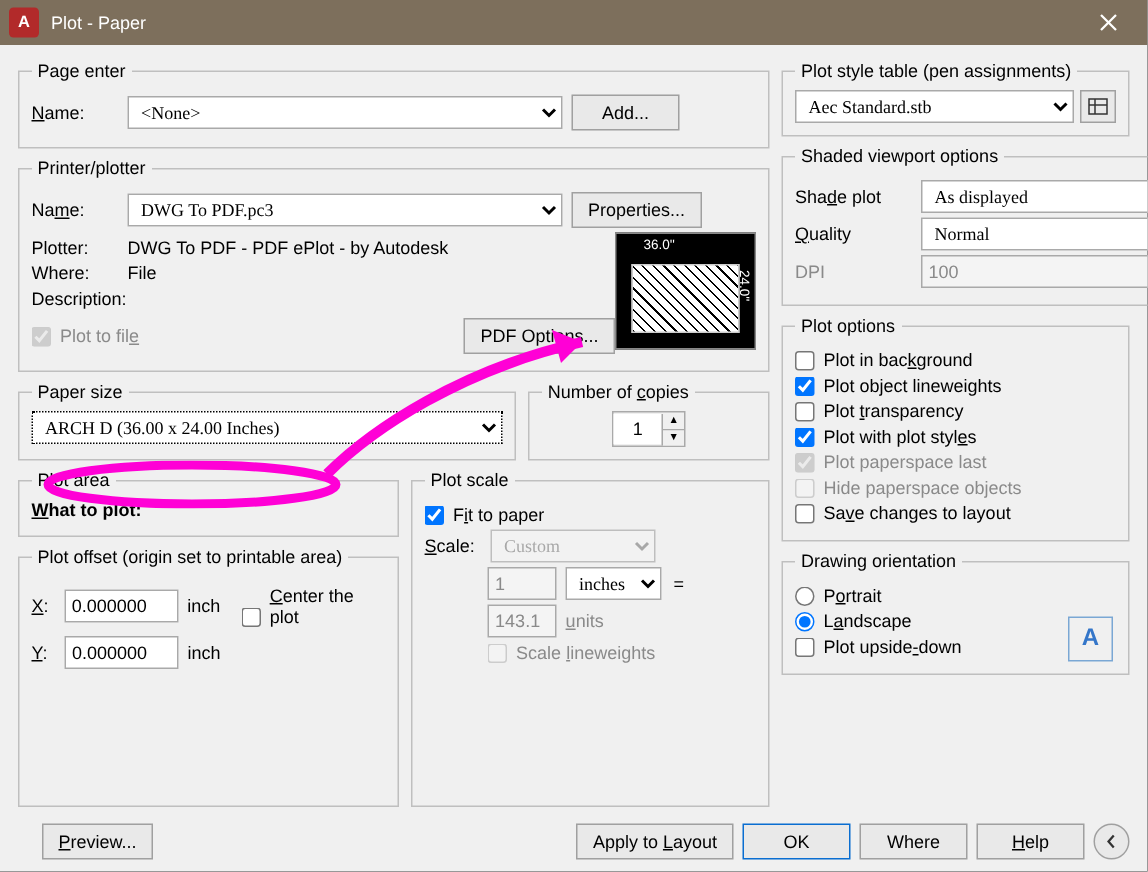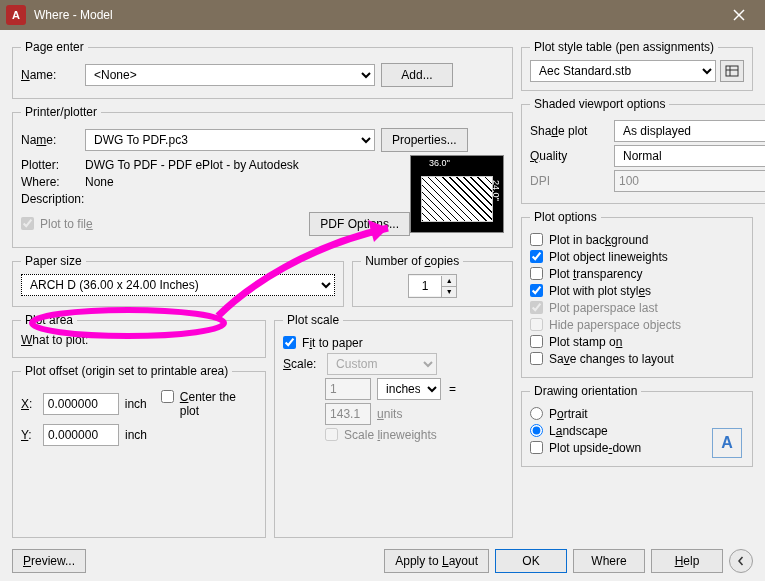--- a/index.html
+++ b/index.html
@@ -12,62 +12,62 @@
   .client{padding:10px 12px 0 12px;display:flex;gap:8px;height:508px;box-sizing:border-box;}
   .col-left{flex:1;display:flex;flex-direction:column;gap:6px;}
   .col-right{width:232px;display:flex;flex-direction:column;gap:6px;}
   fieldset{border:1px solid #bfbfbf;border-radius:0;margin:0;padding:6px 8px 8px 8px;}
   legend{padding:0 4px;font-size:12px;}
   .row{display:flex;align-items:center;gap:6px;margin:3px 0;}
   label.lbl{width:58px;}
   label.lbl-wide{width:78px;}
   .underline{text-decoration:underline;}
   select,input[type=text]{height:22px;box-sizing:border-box;font:inherit;border:1px solid #a9a9a9;background:#fff;padding:0 4px;}
-  select{padding-right:4px;}
+  select{padding-right:4px;font-family:Liberation Serif, serif;}
   button{height:24px;min-width:72px;background:#e9e9e9;border:1px solid #a0a0a0;font:inherit;padding:0 10px;cursor:pointer;}
   .wide-sel{width:290px;}
-  .ck{display:flex;align-items:flex-start;gap:6px;margin:3px 0;}
+  .ck{display:flex;align-items:flex-end;gap:6px;margin:3px 0;}
   input[type=checkbox],input[type=radio]{margin:0;}
   .preview{width:92px;height:76px;background:#000;border:1px solid #888;position:relative;margin-left:auto;}
   .preview .dim-top,.preview .dim-right{position:absolute;color:#fff;font-size:9px;}
   .preview .dim-top{top:2px;left:18px;}
   .preview .dim-right{right:2px;top:24px;writing-mode:vertical-rl;}
   .preview .paper{position:absolute;left:10px;top:20px;width:70px;height:44px;background:#fff;border:1px solid #ccc;}
   .preview .hatch{position:absolute;inset:0;background:repeating-linear-gradient(45deg,#000 0 1px,transparent 1px 5px);}
   .two-col{display:flex;gap:8px;}
   .two-col>fieldset{flex:1;}
   .spinner{display:inline-flex;align-items:center;border:1px solid #a9a9a9;height:22px;}
   .spinner input{border:none;width:32px;text-align:center;height:20px;outline:none;}
   .spinner .arrows{display:flex;flex-direction:column;border-left:1px solid #a9a9a9;}
   .spinner .arrows div{width:14px;height:10px;background:#f0f0f0;display:flex;align-items:center;justify-content:center;font-size:7px;cursor:pointer;border-bottom:1px solid #a9a9a9;}
   .spinner .arrows div:last-child{border-bottom:none;}
   .disabled{color:#8a8a8a;}
   select:disabled,input:disabled{background:#f4f4f4;color:#8a8a8a;}
-  .footer{position:absolute;left:0;right:0;bottom:0;height:40px;display:flex;align-items:center;padding:0 12px;gap:6px;}
+  .footer{position:absolute;left:16px;right:0;bottom:0;height:40px;display:flex;align-items:center;padding:0 12px;gap:6px;}
   .footer .spacer{flex:1;}
   .ok-btn{border:1px solid #0a6ed1;}
   .round-btn{width:24px;height:24px;min-width:0;border-radius:50%;padding:0;display:flex;align-items:center;justify-content:center;}
   .orient-icon{width:28px;height:28px;border:1px solid #7aa7d4;position:absolute;right:10px;bottom:8px;display:flex;align-items:center;justify-content:center;color:#3476c9;font-weight:bold;font-size:16px;}
   .stb-row{display:flex;align-items:center;gap:4px;}
   .stb-sel{flex:1;}
   .icon-btn{width:24px;height:22px;min-width:0;padding:0;display:flex;align-items:center;justify-content:center;}
   .annot{position:absolute;pointer-events:none;z-index:50;}
   .annot-circle{left:28px;top:307px;width:200px;height:32px;}
   .annot-circle svg{width:100%;height:100%;}
   .annot-arrow{left:208px;top:216px;width:200px;height:102px;}
   .annot-arrow svg{width:100%;height:100%;overflow:visible;}
   .equal-sign{font-size:12px;padding:0 2px;}
 </style>
 </head>
 <body>
 
 <div class="window">
   <div class="titlebar">
     <div class="app-icon">A</div>
-    <div class="title">Where - Model</div>
+    <div class="title">Plot - Paper</div>
     <div class="close-btn">
       <svg viewBox="0 0 12 12">
           <line x1="1" y1="1" x2="11" y2="11" stroke="#fff" stroke-width="1.5"></line>
           <line x1="11" y1="1" x2="1" y2="11" stroke="#fff" stroke-width="1.5"></line>
         </svg>
     </div>
   </div>
 
   <div class="client">
     <div class="col-left">
@@ -89,21 +89,21 @@
           <button>Properties...</button>
         </div>
         <div style="display:flex;gap:0;">
           <div style="flex:1;">
             <div class="row">
                 <label class="lbl">Plotter:</label>
                 <span>DWG To PDF - PDF ePlot - by Autodesk</span>
               </div>
             <div class="row">
                 <label class="lbl">Where:</label>
-                <span>None</span>
+                <span>File</span>
               </div>
             <div class="row">
                 <label class="lbl">Description:</label>
               </div>
             <div class="row" style="justify-content:space-between;margin-top:6px;">
               <span class="ck disabled">
                   <input type="checkbox" checked="" disabled="" style="">
                   <span>Plot to fil<span class="underline">e</span></span>
                 </span>
               <button>PDF Options...</button>
@@ -135,21 +135,21 @@
                 </div>
             </div>
           </div>
         </fieldset>
       </div>
 
       <div class="two-col" style="flex:1;">
         <div style="flex:1.15;display:flex;flex-direction:column;gap:6px;">
           <fieldset>
             <legend>Plot area</legend>
-            <div style="margin-bottom:2px;"><span class="underline">W</span>hat to plot:</div>
+            <div style="margin-bottom:2px;font-weight:bold;"><span class="underline">W</span>hat to plot:</div>
           </fieldset>
           <fieldset style="flex:1;">
             <legend>Plot offset (origin set to printable area)</legend>
             <div class="row">
               <label style="width:16px;"><span class="underline">X</span>:</label>
               <input type="text" style="width: 76px;" value="0.000000">
               <span>inch</span>
               <span class="ck" style="margin-left:8px;">
                   <input type="checkbox" style="">
                   <span><span class="underline">C</span>enter the plot</span>
@@ -239,24 +239,20 @@
             <input type="checkbox" checked="" style="">
             <span>Plot with plot styl<span class="underline">e</span>s</span>
           </div>
         <div class="ck disabled">
             <input type="checkbox" checked="" disabled="" style="">
             <span>Plot paperspace last</span>
           </div>
         <div class="ck disabled">
             <input type="checkbox" disabled="" style="">
             <span>Hide paperspace objects</span>
-          </div>
-        <div class="ck">
-            <input type="checkbox" style="">
-            <span>Plot stamp o<span class="underline">n</span></span>
           </div>
         <div class="ck">
             <input type="checkbox" style="">
             <span>Sa<span class="underline">v</span>e changes to layout</span>
           </div>
       </fieldset>
 
       <fieldset style="position:relative;">
         <legend>Drawing orientation</legend>
         <div class="ck">

